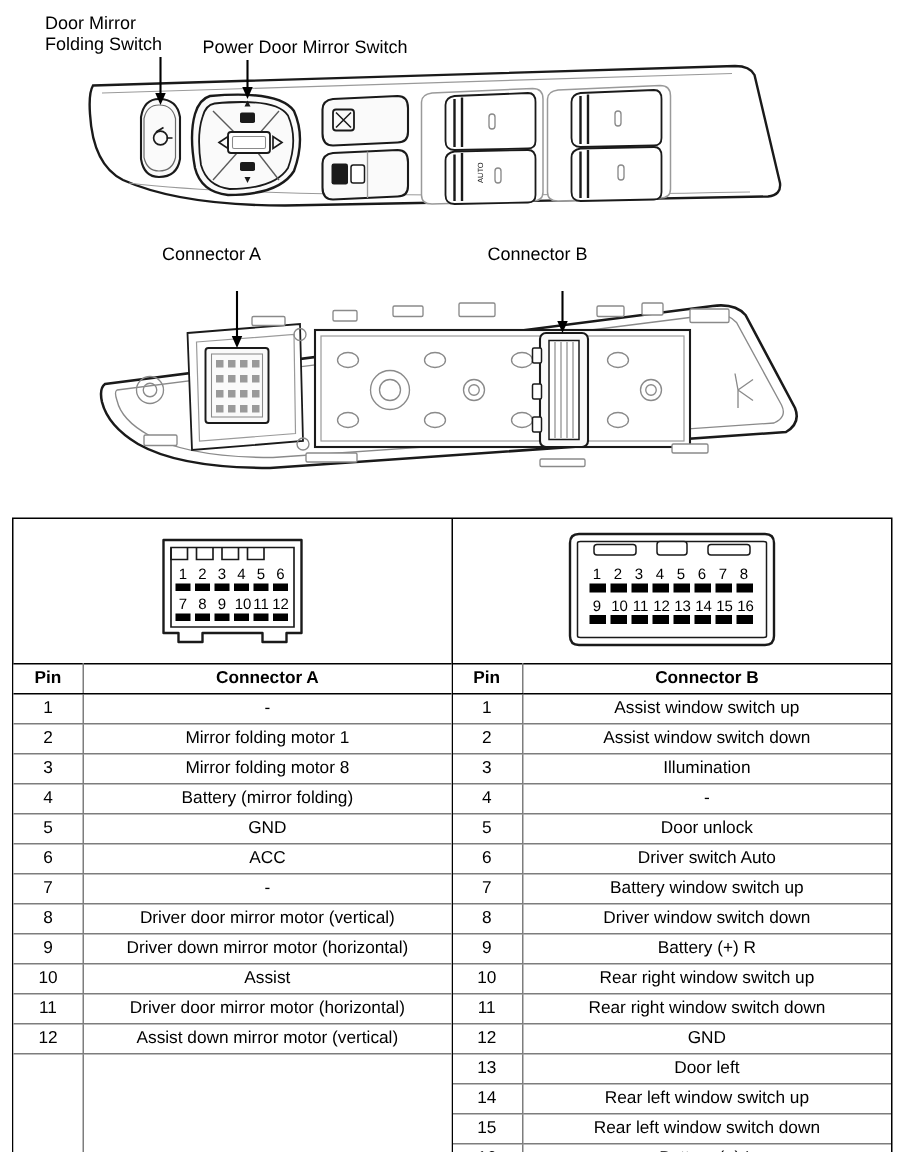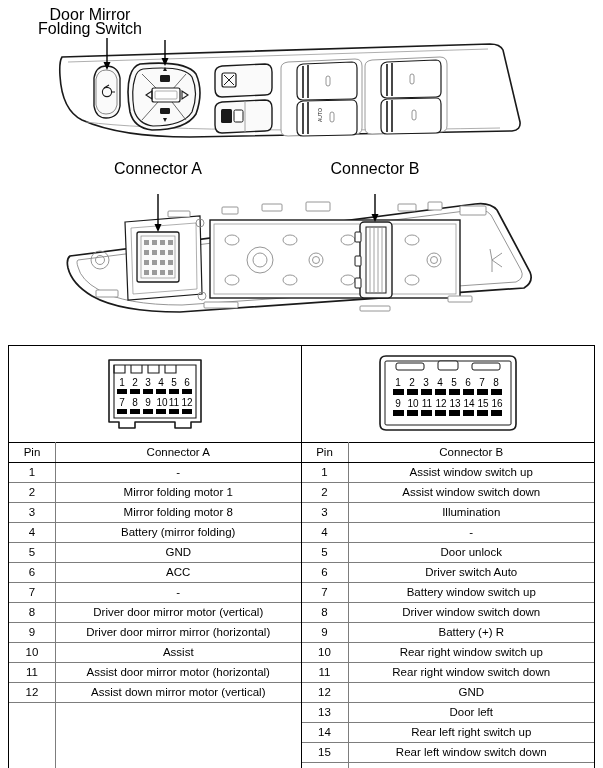--- a/index.html
+++ b/index.html
@@ -12,25 +12,24 @@
     height: 768px;
     position: relative;
     font-family: "Liberation Sans", sans-serif;
     color: #000;
     overflow: hidden;
   }
 
   
   .callout-label {
     position: absolute;
-    font-size: 16px;
+    font-size: 12px;
     line-height: 14px;
     color: #000;
     white-space: pre-line;
-    text-align: center;
   }
 
   
   .figure {
     position: absolute;
     left: 0;
     width: 603px;
   }
   #fig-switch-panel { top: 0; height: 160px; }
   #fig-back-housing { top: 160px; height: 175px; }
@@ -84,20 +83,21 @@
     background: #fff;
   }
   table.pin th.pin-col, table.pin td.pin-col {
     width: 46px;
     border-right: 1px solid #7d7d7d;
   }
   table.pin tr.head th {
     border-top: 1.4px solid #000;
     border-bottom: 1.4px solid #000;
     height: 19px;
+    font-weight: bold;
   }
   table.pin td.blank-fill {
     height: 76px;
     border-bottom: none;
   }
   table.pin td.blank-pin {
     border-bottom: none;
     border-right: 1px solid #7d7d7d;
   }
   table.pin tr:last-child td { border-bottom: none; }
@@ -203,20 +203,21 @@
     <g stroke="#000" stroke-width="1.4" fill="#000">
       <path d="M107,38 L107,62"></path>
       <path d="M103.5,62 L110.5,62 L107,70 Z" stroke="none"></path>
       <path d="M165,40 L165,58"></path>
       <path d="M161.5,58 L168.5,58 L165,66 Z" stroke="none"></path>
     </g>
   </svg>
 
   <div class="callout-label" style="left:30px; top:8px; width:120px;">Door Mirror
 Folding Switch</div>
+  <div class="callout-label" style="left:135px; top:24px; width:180px;">Power Door Mirror Switch</div>
 </div>
 
 <div class="figure" id="fig-back-housing">
   <svg width="603" height="175" viewBox="0 0 603 175">
 
     <path d="M70,96 L475,44 Q490,42 497,50 L530,112 Q534,122 524,128 L180,152
              Q120,152 92,136 Q72,124 68,108 Q66,99 70,96 Z" fill="#ffffff" stroke="#1a1a1a" stroke-width="1.7"></path>
     <path d="M78,100 L473,50 Q485,48 491,55 L521,110 Q525,118 516,122 L182,145
              Q125,145 99,130 Q81,120 78,107 Q76,101 78,100 Z" fill="none" stroke="#8a8a8a" stroke-width="0.9"></path>
 
@@ -384,29 +385,29 @@
           <tr>
             <td class="pin-col">7</td>
             <td>-</td>
           </tr>
           <tr>
             <td class="pin-col">8</td>
             <td>Driver door mirror motor (vertical)</td>
           </tr>
           <tr>
             <td class="pin-col">9</td>
-            <td>Driver door mirror mirror (horizontal)</td>
+            <td>Driver down mirror motor (horizontal)</td>
           </tr>
           <tr>
             <td class="pin-col">10</td>
             <td>Assist</td>
           </tr>
           <tr>
             <td class="pin-col">11</td>
-            <td>Assist door mirror motor (horizontal)</td>
+            <td>Driver door mirror motor (horizontal)</td>
           </tr>
           <tr>
             <td class="pin-col">12</td>
             <td>Assist down mirror motor (vertical)</td>
           </tr>
           <tr>
             <td class="pin-col blank-pin" style="height: 76px;"></td>
             <td class="blank-fill" style="height: 76px;"></td>
           </tr>
         </tbody>
@@ -515,21 +516,21 @@
           <tr>
             <td class="pin-col">12</td>
             <td>GND</td>
           </tr>
           <tr>
             <td class="pin-col">13</td>
             <td>Door left</td>
           </tr>
           <tr>
             <td class="pin-col">14</td>
-            <td>Rear left right switch up</td>
+            <td>Rear left window switch up</td>
           </tr>
           <tr>
             <td class="pin-col">15</td>
             <td>Rear left window switch down</td>
           </tr>
           <tr>
             <td class="pin-col">16</td>
             <td>Battery (+) L</td>
           </tr>
         </tbody>

